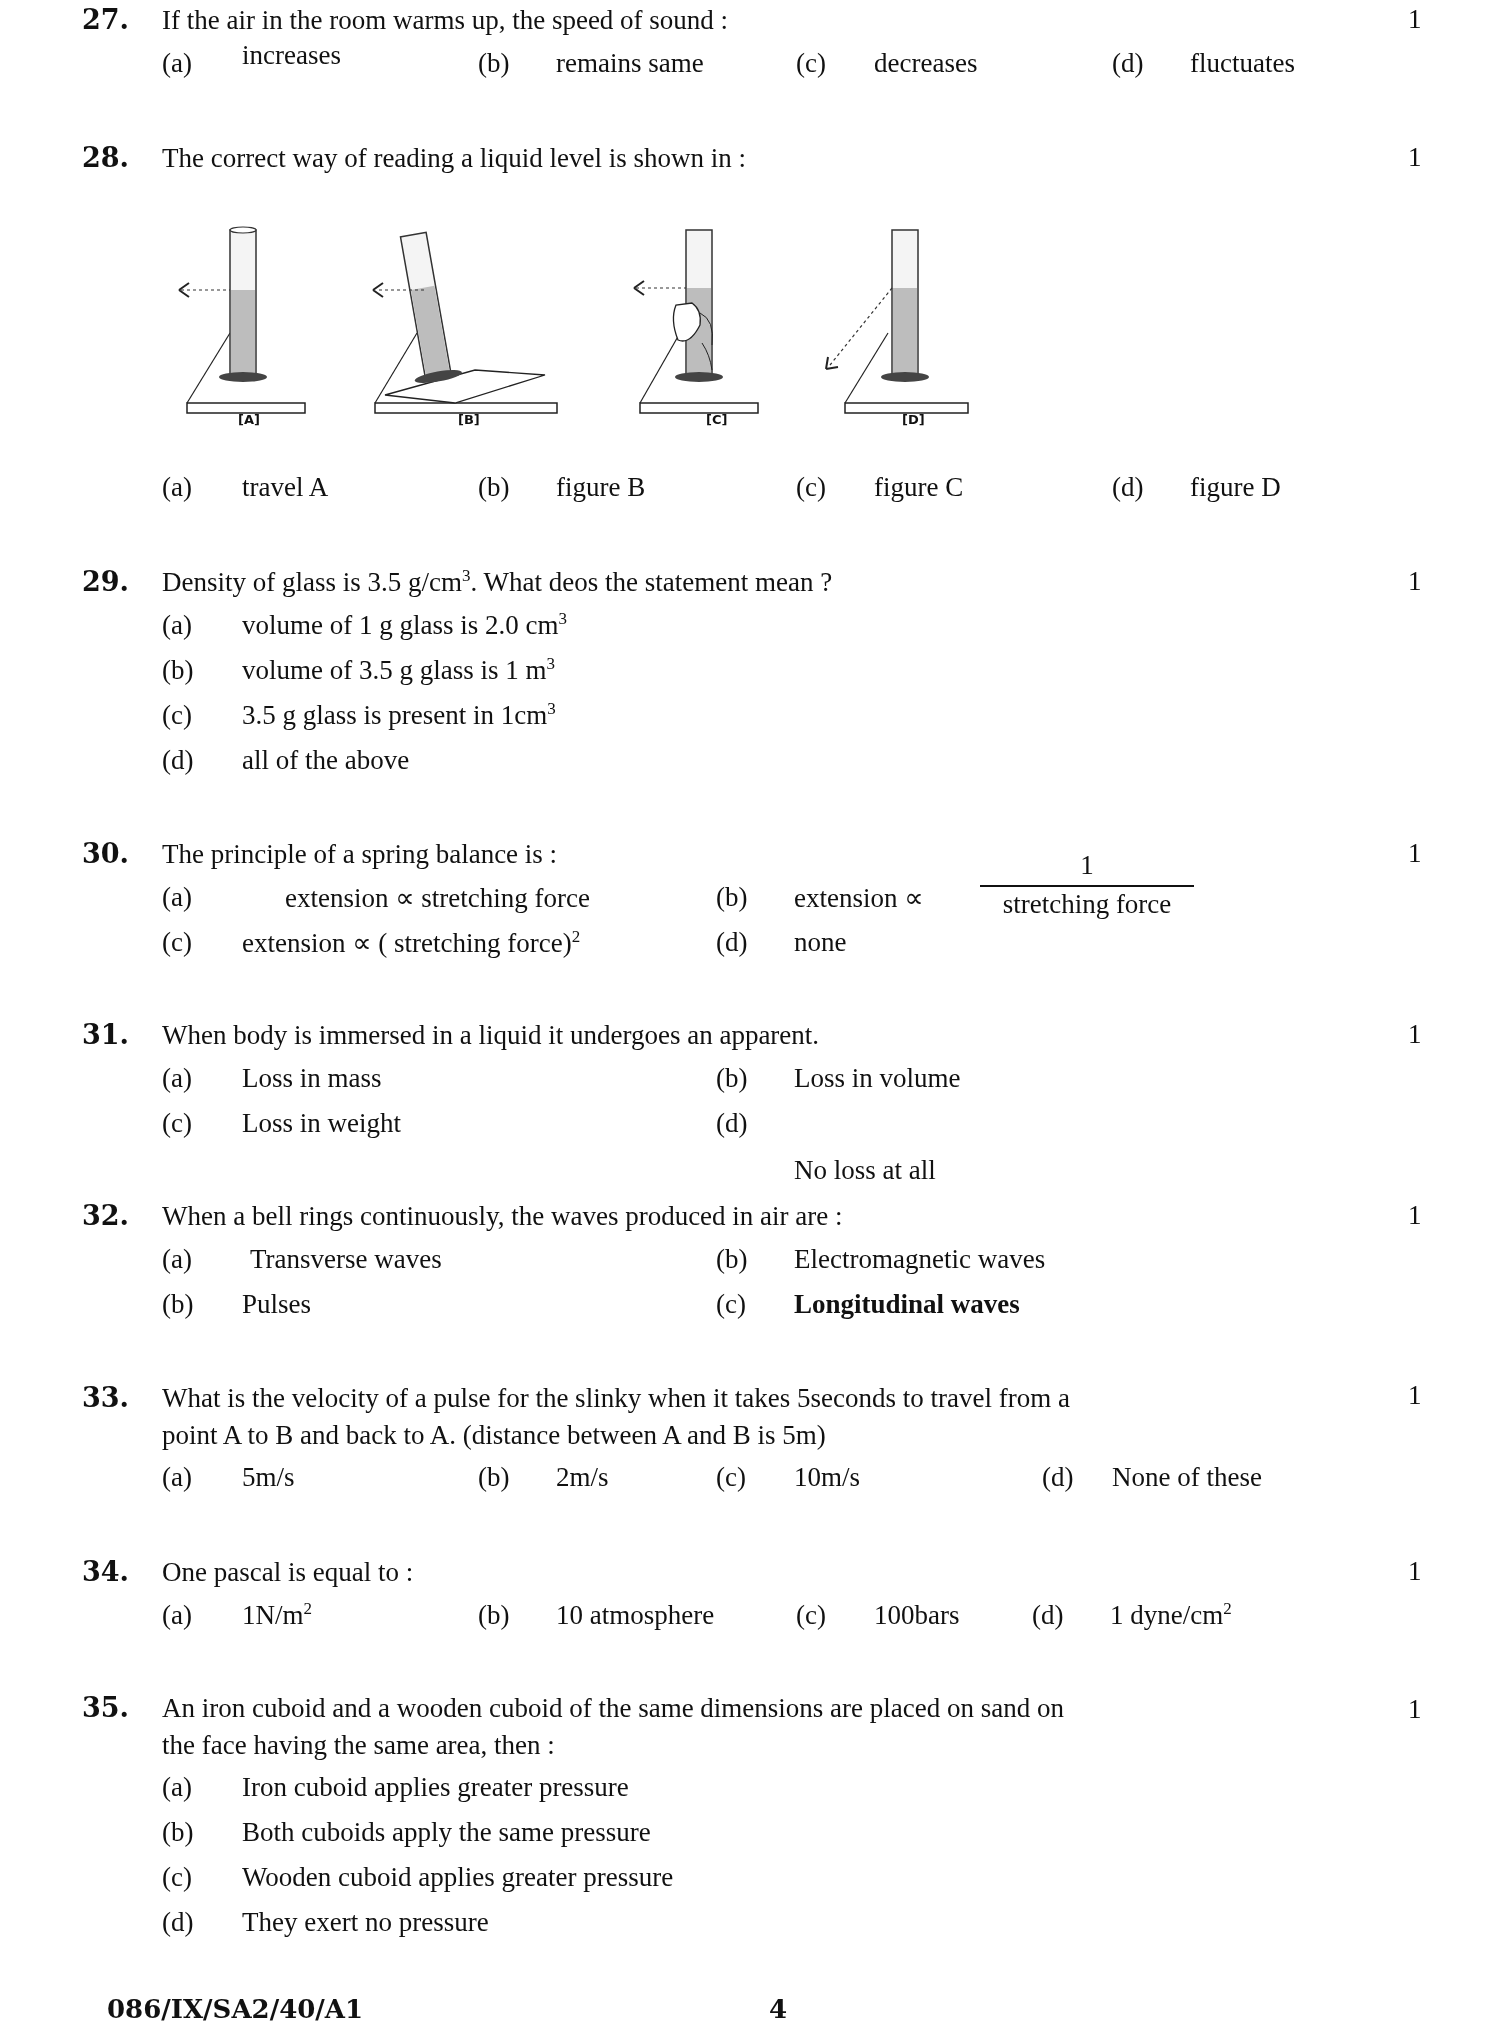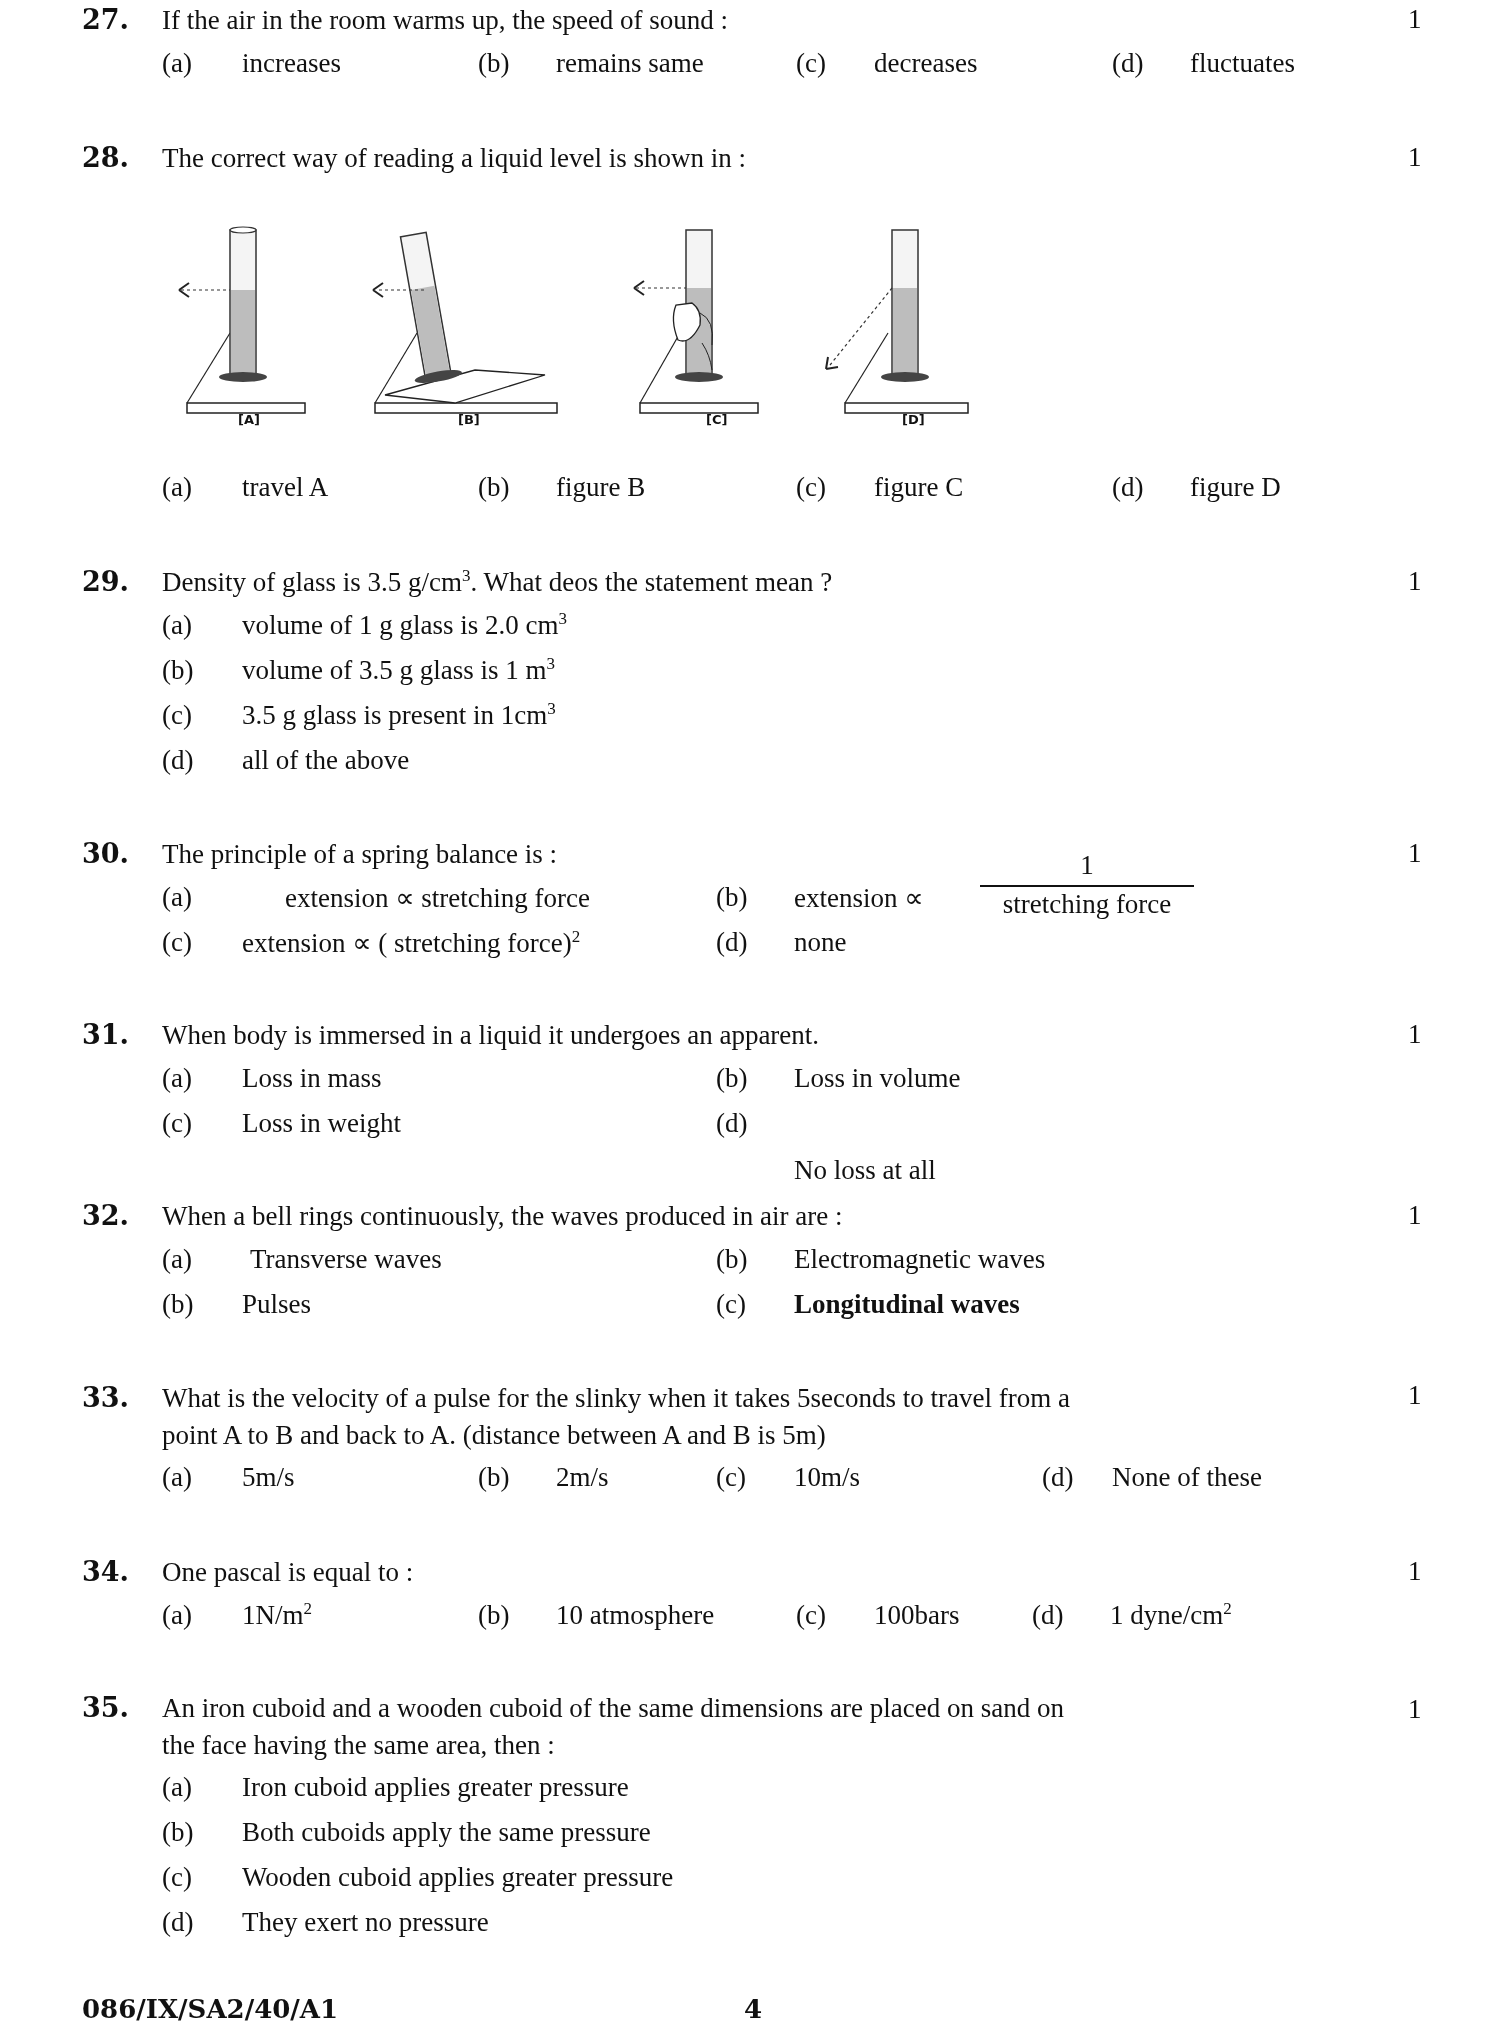--- a/index.html
+++ b/index.html
@@ -21,31 +21,31 @@
     position: absolute; left: 1408px; font-size: 27px; font-family: "Liberation Serif", serif;
   }
   .opt { position: absolute; font-size: 27px; font-family: "Liberation Serif", serif; white-space: nowrap; }
   .lbl { position: absolute; font-size: 27px; font-family: "Liberation Serif", serif; }
   sup { font-size: 17px; vertical-align: super; line-height: 0; }
   .frac { position: absolute; text-align: center; font-family: "Liberation Serif", serif; font-size: 27px; }
   .frac .num { display: block; border-bottom: 2px solid #111; padding-bottom: 4px; }
   .frac .den { display: block; padding-top: 2px; }
   .fig { position: absolute; }
   .figlbl { position: absolute; font-size: 13px; font-weight: bold; font-family: "DejaVu Sans", sans-serif; }
-  .footer { position: absolute; font-size: 26px; font-weight: bold; font-family: "DejaVu Serif", serif; }
+  .footer { position: absolute; font-size: 26px; font-weight: bold; font-family: "DejaVu Serif", serif; margin-left: 25px; }
 </style>
 </head>
 <body>
 
 <div class="q" style="top:0;">
   <span class="qnum" style="top:4px;text-align:center;">27.</span>
   <span class="qtext" style="top:2px;">If the air in the room warms up, the speed of sound :</span>
   <span class="marks" style="top:4px;">1</span>
   <span class="lbl" style="left:162px;top:48px;">(a)</span>
-  <span class="opt" style="left:242px;top:48px;">increases</span>
+  <span class="opt" style="left:242px;top:40px;">increases</span>
   <span class="lbl" style="left:478px;top:48px;">(b)</span>
   <span class="opt" style="left:556px;top:48px;">remains same</span>
   <span class="lbl" style="left:796px;top:48px;">(c)</span>
   <span class="opt" style="left:874px;top:48px;">decreases</span>
   <span class="lbl" style="left:1112px;top:48px;">(d)</span>
   <span class="opt" style="left:1190px;top:48px;">fluctuates</span>
 </div>
 
 <div class="q" style="top:0;">
   <span class="qnum" style="top:142px;">28.</span>

